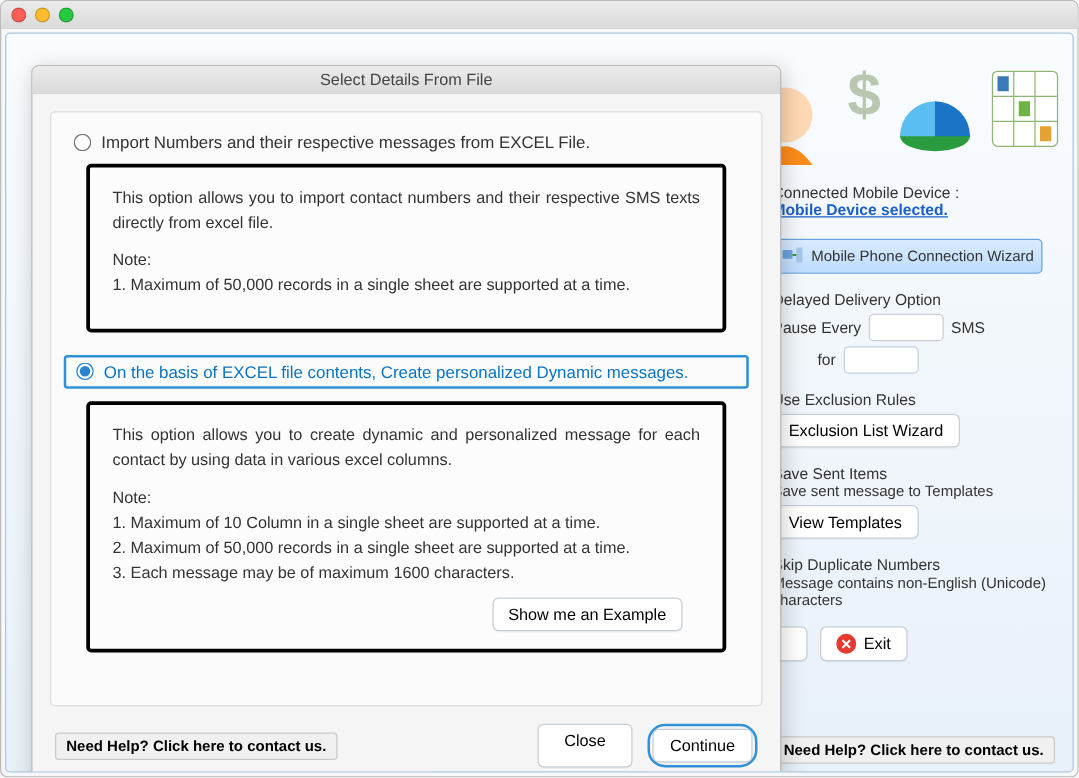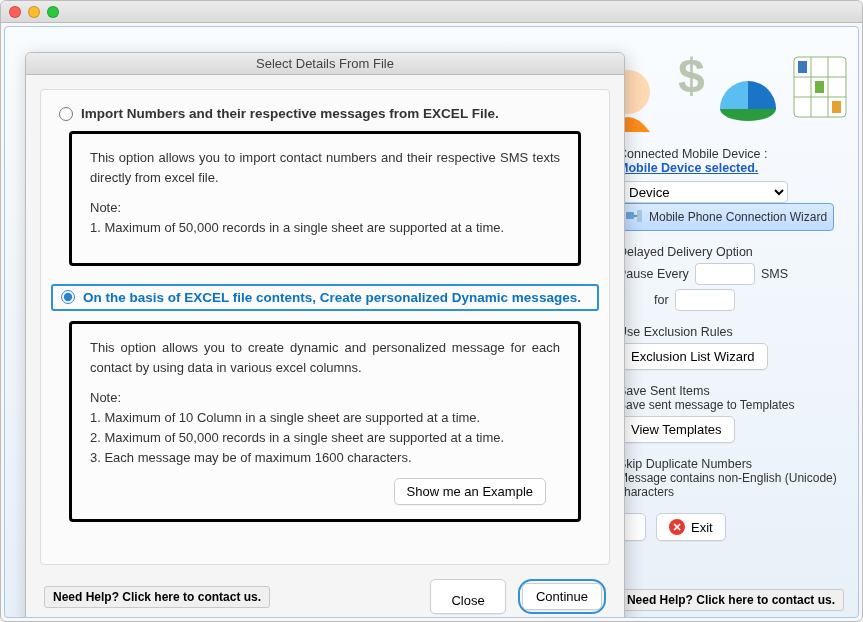--- a/index.html
+++ b/index.html
@@ -67,21 +67,21 @@
 }
 .btn-flat {
   background: #fff;
   border: 1px solid #c6cfd8;
   border-radius: 5px;
   padding: 5px 12px;
   font-size: 13px;
   cursor: pointer;
   box-shadow: 0 1px 0 rgba(0,0,0,0.04);
   display:inline-flex;
-  align-items:flex-end;
+  align-items:flex-start;
   gap:6px;
 }
 .wizard-btn {
   background: linear-gradient(#d9ebff,#bedcff);
   border: 1px solid #6aa4dd;
   border-radius: 4px;
   padding: 4px 6px;
   font-size: 12px;
   text-align: center;
   display:inline-flex;
@@ -132,21 +132,21 @@
   flex-direction: column;
 }
 .radio-row { display: flex; align-items: center; gap: 8px; margin: 2px 0 10px 0; }
 .radio-row.selected {
   border: 2px solid #2f91d6;
   border-radius: 3px;
   padding: 4px 8px;
   margin-left:-8px;
   margin-right:-8px;
 }
-.radio-row label { font-weight: bold; font-size: 13.5px; }
+.radio-row label { font-weight: normal; font-size: 13.5px; }
 .radio-row.selected label { color: #0b73c2; }
 input[type=radio] { width:14px; height:14px; accent-color:#2a84d2; }
 
 .desc-box {
   border: 3px solid #000000;
   border-radius: 4px;
   padding: 14px 18px;
   margin: 0 10px 16px 10px;
   background: #fcfcfc;
   font-size: 13px;
@@ -234,24 +234,21 @@
       <line x1="230" y1="20" x2="230" y2="80" stroke="#8fb574"></line>
       <rect x="200" y="24" width="9" height="12" fill="#3a7ab8"></rect>
       <rect x="217" y="44" width="9" height="12" fill="#6fb443"></rect>
       <rect x="234" y="64" width="9" height="12" fill="#e6a133"></rect>
     </svg>
 
     <div class="right-panel">
       <div class="section">
         <div class="lbl">Connected Mobile Device :</div>
         <div class="link">Mobile Device selected.</div>
-        <select style="width:170px; margin-top:6px;">
-          <option>Device</option>
-        </select>
-        <div style="margin-top:0;">
+        <div style="margin-top:16px;">
           <span class="wizard-btn">
             <svg class="icon-box" viewBox="0 0 18 18">
                 <rect x="1" y="4" width="8" height="7" fill="#6aa4dd" rx="1"></rect>
                 <rect x="12" y="2" width="5" height="12" fill="#a7c6e8" rx="1"></rect>
                 <line x1="9" y1="8" x2="12" y2="8" stroke="#3a963a" stroke-width="1.5"></line>
               </svg>
             <span>Mobile Phone Connection  Wizard</span>
           </span>
         </div>
       </div>

